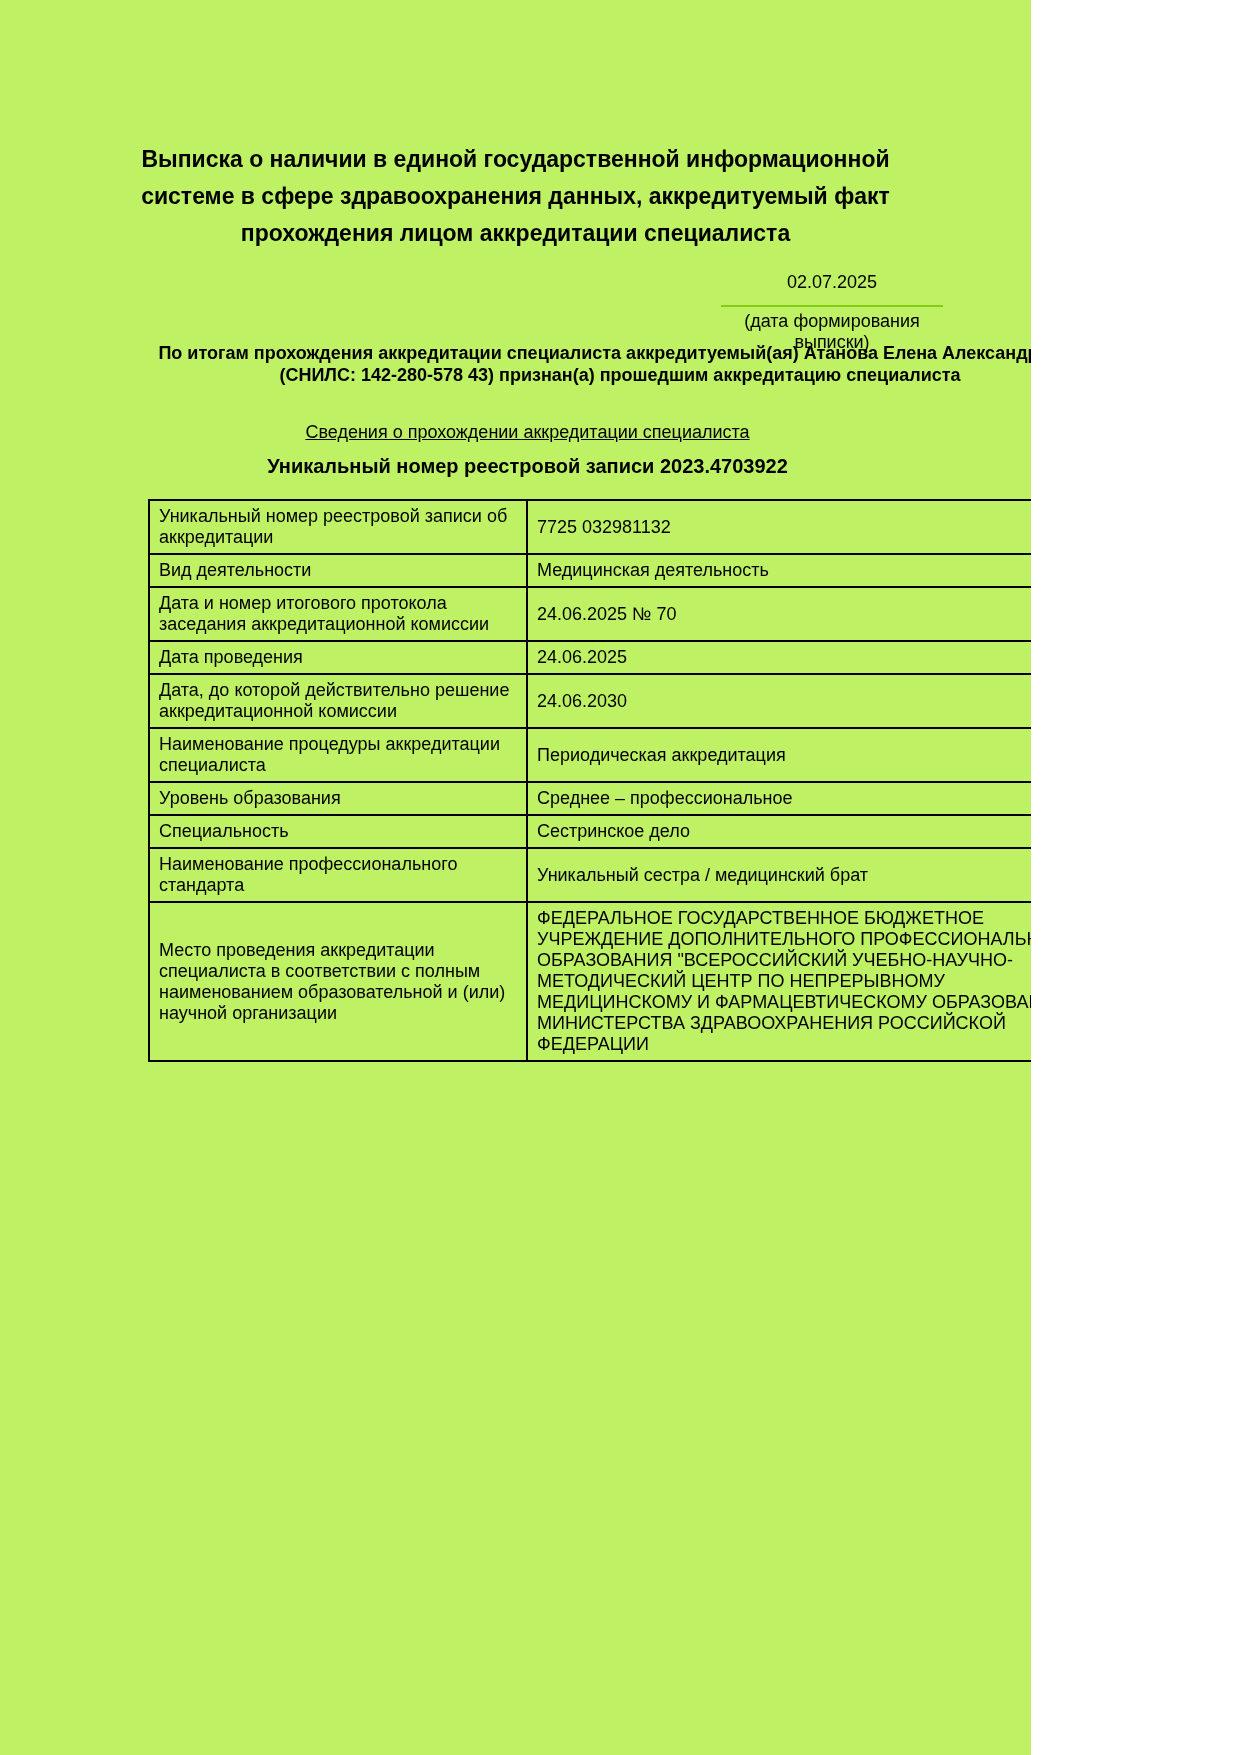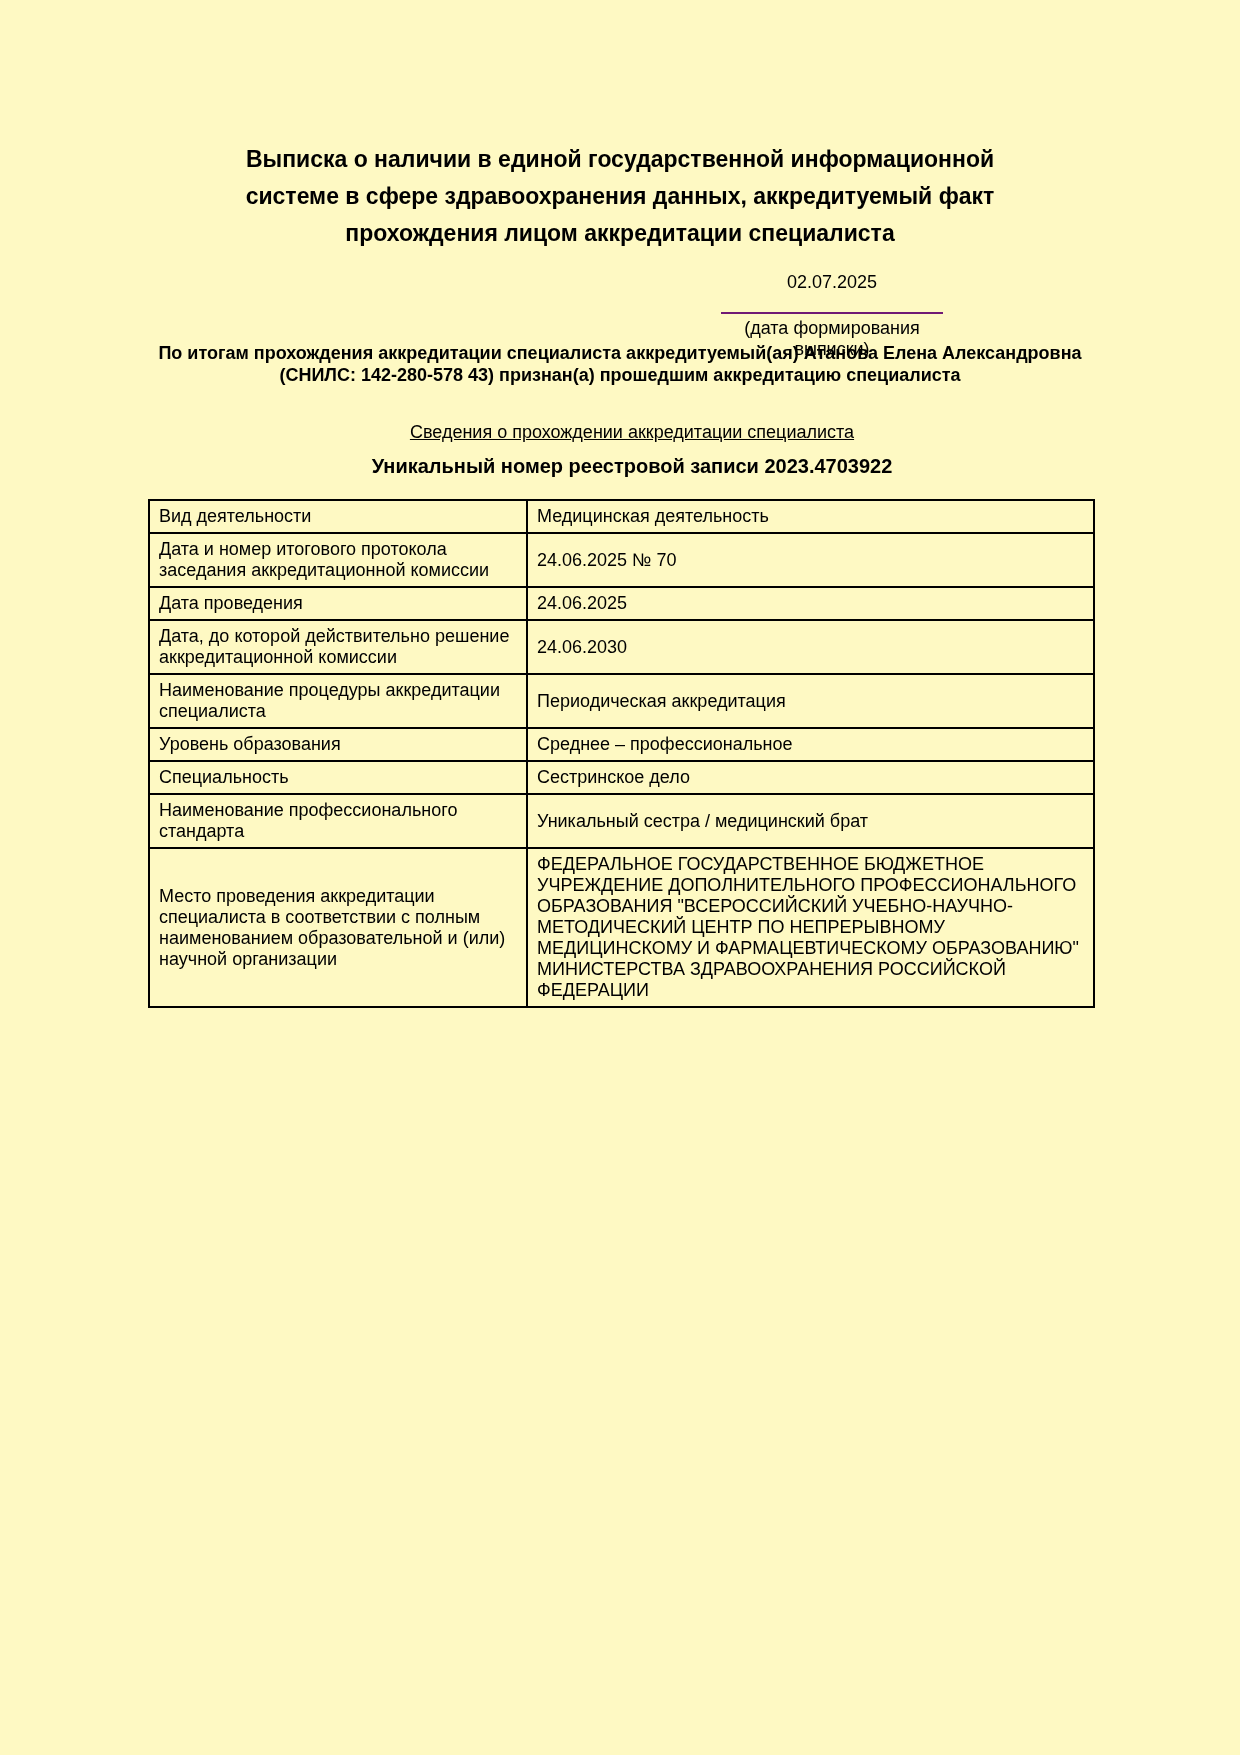--- a/index.html
+++ b/index.html
@@ -6,23 +6,23 @@
     margin: 0;
     padding: 0;
     background: #ffffff;
   }
   body {
     font-family: "Liberation Sans", sans-serif;
     color: #000000;
   }
   .page {
     position: relative;
-    width: 1240px;
+    width: 1031px;
     height: 1755px;
-    background: #fef9c3;
+    background: #bef264;
     overflow: hidden;
   }
 
   .doc-title {
     position: absolute;
     top: 141px;
     left: 0;
     width: 100%;
     text-align: center;
     font-weight: bold;
@@ -33,22 +33,22 @@
   .date-block {
     position: absolute;
     top: 272px;
     left: 714px;
     width: 236px;
     font-size: 18px;
   }
   .date-value {
     text-align: center;
     margin: 0 7px;
-    padding-bottom: 19px;
-    border-bottom: 2px solid #701a75;
+    padding-bottom: 12px;
+    border-bottom: 2px solid #84cc16;
   }
   .date-caption {
     text-align: center;
     margin-top: 4px;
   }
 
   .intro {
     position: absolute;
     top: 342px;
     left: 145px;
@@ -122,20 +122,24 @@
 
   <div class="registry-heading">Уникальный номер реестровой записи 2023.4703922</div>
 
   <table class="acc-table">
     <colgroup>
       <col style="width:378px">
       <col style="width:567px">
     </colgroup>
     <tbody>
       <tr>
+        <td class="cell-label">Уникальный номер реестровой записи об аккредитации</td>
+        <td class="cell-value">7725 032981132</td>
+      </tr>
+      <tr>
         <td class="cell-label">Вид деятельности</td>
         <td class="cell-value">Медицинская деятельность</td>
       </tr>
       <tr>
         <td class="cell-label">Дата и номер итогового протокола заседания аккредитационной комиссии</td>
         <td class="cell-value">24.06.2025 № 70</td>
       </tr>
       <tr>
         <td class="cell-label">Дата проведения</td>
         <td class="cell-value">24.06.2025</td>

